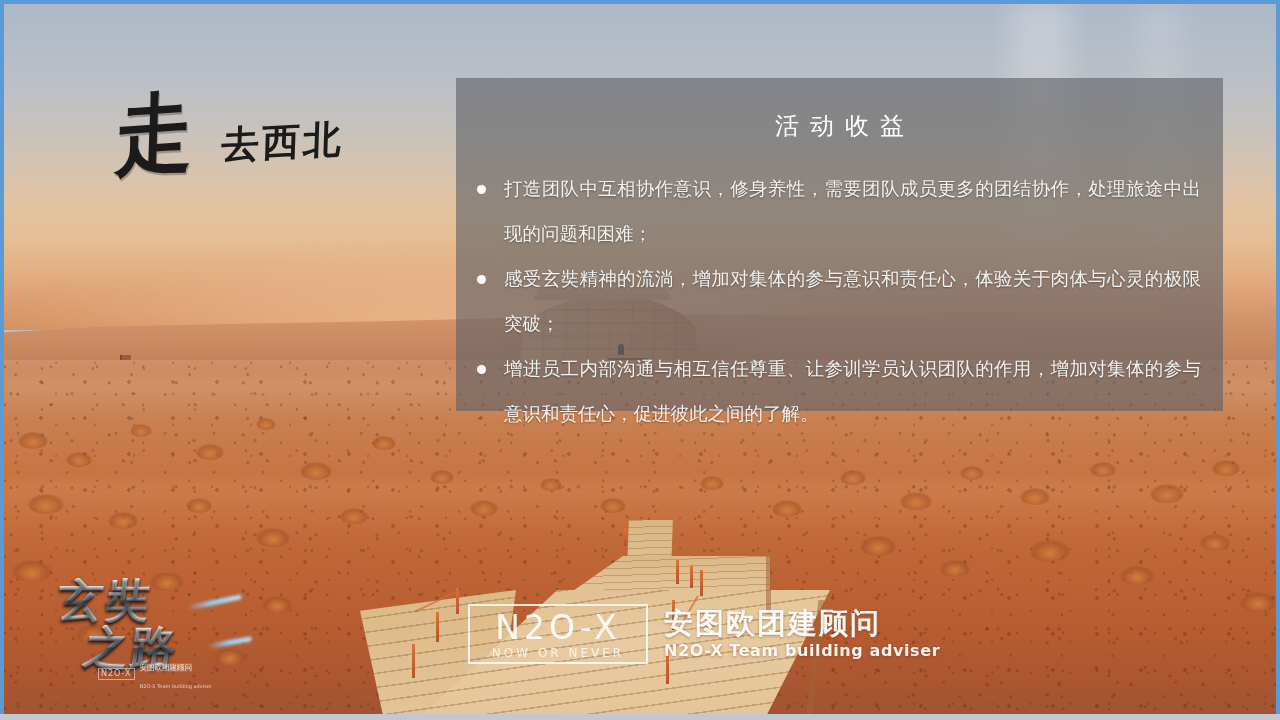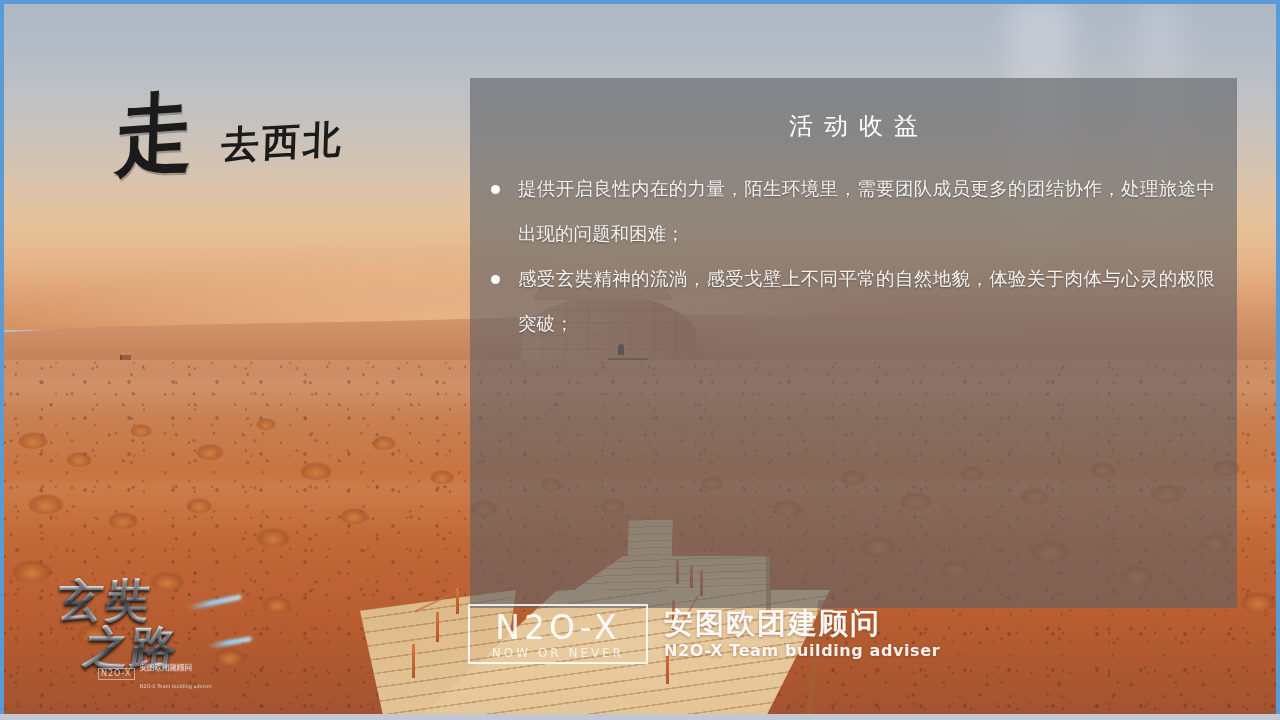--- a/index.html
+++ b/index.html
@@ -224,22 +224,22 @@
   }
   .brush-by {
     position:absolute; left:110px; top:62px;
     font-family: "DejaVu Sans Mono", monospace;
     font-size:25px; font-weight:700; letter-spacing:2px;
     color:#2a2a2a; white-space:nowrap;
   }
 
   
   #content-panel {
-    position:absolute; left:470px; top:78px;
-    width:767px; height:530px;
+    position:absolute; left:456px; top:78px;
+    width:767px; height:333px;
     background: rgba(95,97,101,.62);
     z-index:25;
   }
   #panel-title {
     text-align:center;
     color:#ffffff;
     font-size:24px;
     letter-spacing:11px;
     font-weight:400;
     margin-top:32px;
@@ -461,22 +461,23 @@
   </div>
 
   <div id="brush-logo">
     <span class="brush-main">走</span>
     <span class="brush-sub">去西北</span>
   </div>
 
   <div id="content-panel">
     <div id="panel-title">活动收益</div>
     <ul id="bullet-list">
-      <li>提供开启良性内在的力量，陌生环境里，需要团队成员更多的团结协作，处理旅途中出现的问题和困难；</li>
-      <li>感受玄奘精神的流淌，感受戈壁上不同平常的自然地貌，体验关于肉体与心灵的极限突破；</li>
+      <li>打造团队中互相协作意识，修身养性，需要团队成员更多的团结协作，处理旅途中出现的问题和困难；</li>
+      <li>感受玄奘精神的流淌，增加对集体的参与意识和责任心，体验关于肉体与心灵的极限突破；</li>
+      <li>增进员工内部沟通与相互信任尊重、让参训学员认识团队的作用，增加对集体的参与意识和责任心，促进彼此之间的了解。</li>
     </ul>
   </div>
 
   <div id="xuanzang-logo">
     <div class="mz-line mz-1">玄奘</div>
     <div class="mz-line mz-2">之路</div>
     <div class="mz-glow mzg-1"></div>
     <div class="mz-glow mzg-2"></div>
     <div class="mz-foot">
       <span class="mz-foot-mark">N2O-X</span>

